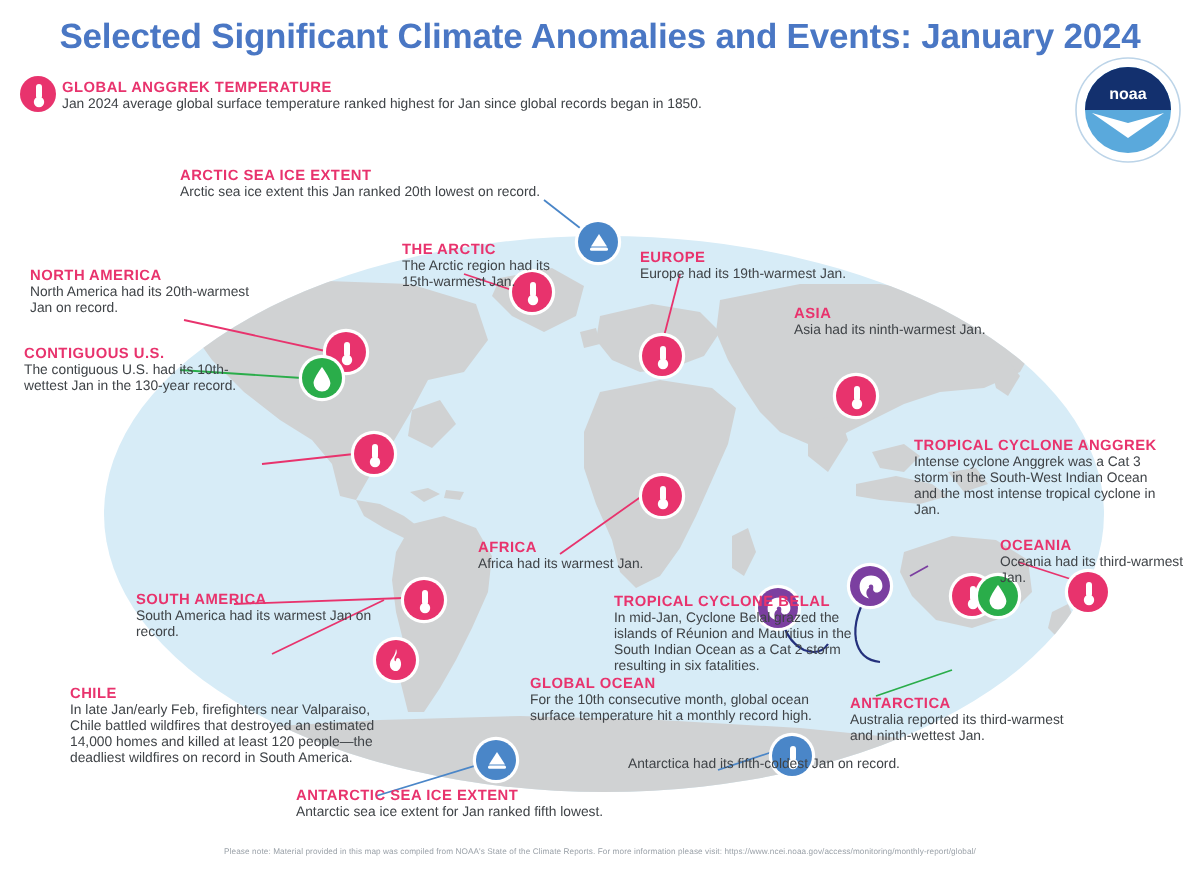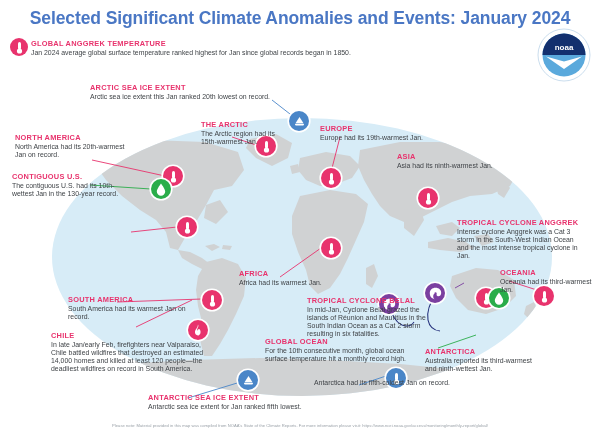--- a/index.html
+++ b/index.html
@@ -347,21 +347,21 @@
   <div class="callout" style="left:239px;top:269px;width:100px;">
     <div class="hd">AFRICA</div>
     <div class="bd">Africa had its warmest Jan.</div>
   </div>
 
   <div class="callout" style="left:68px;top:295px;width:120px;">
     <div class="hd">SOUTH AMERICA</div>
     <div class="bd">South America had its warmest Jan on record.</div>
   </div>
 
-  <div class="callout" style="left:35px;top:331px;width:160px;margin-left:16px;">
+  <div class="callout" style="left:35px;top:342px;width:160px;">
     <div class="hd">CHILE</div>
     <div class="bd">In late Jan/early Feb, firefighters near Valparaiso, Chile battled wildfires that destroyed an estimated 14,000 homes and killed at least 120 people—the deadliest wildfires on record in South America.</div>
   </div>
 
   <div class="callout" style="left:271px;top:296px;width:122px;margin-left:36px;">
     <div class="hd">TROPICAL CYCLONE BELAL</div>
     <div class="bd">In mid-Jan, Cyclone Belal grazed the islands of Réunion and Mauritius in the South Indian Ocean as a Cat 2 storm resulting in six fatalities.</div>
   </div>
 
   <div class="callout wide" style="left:457px;top:218px;width:124px;">

